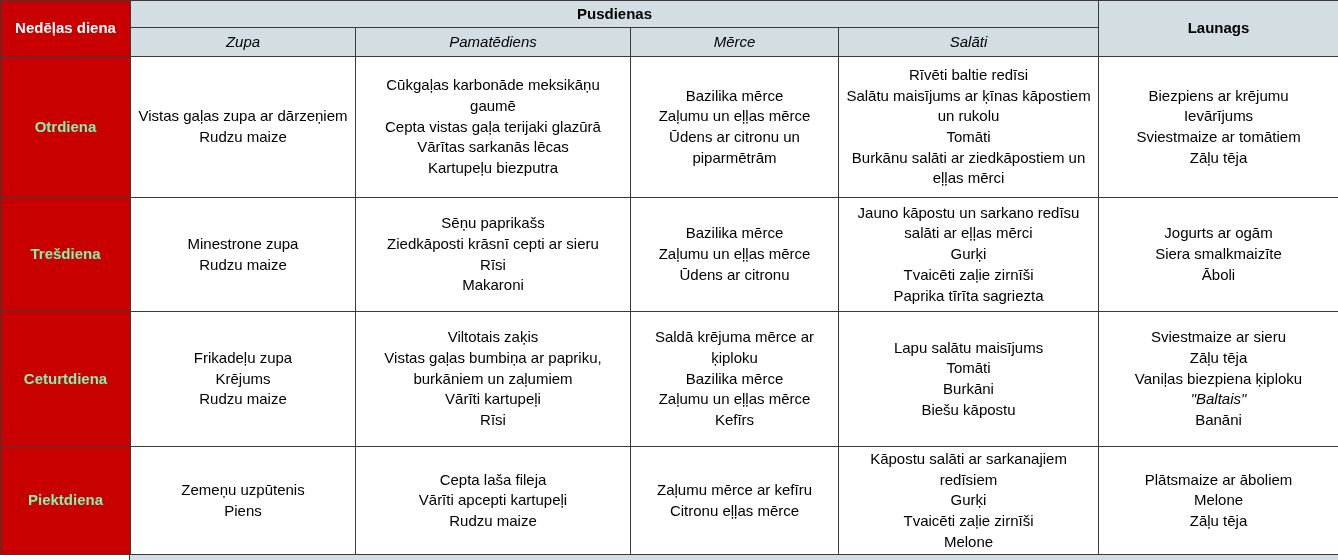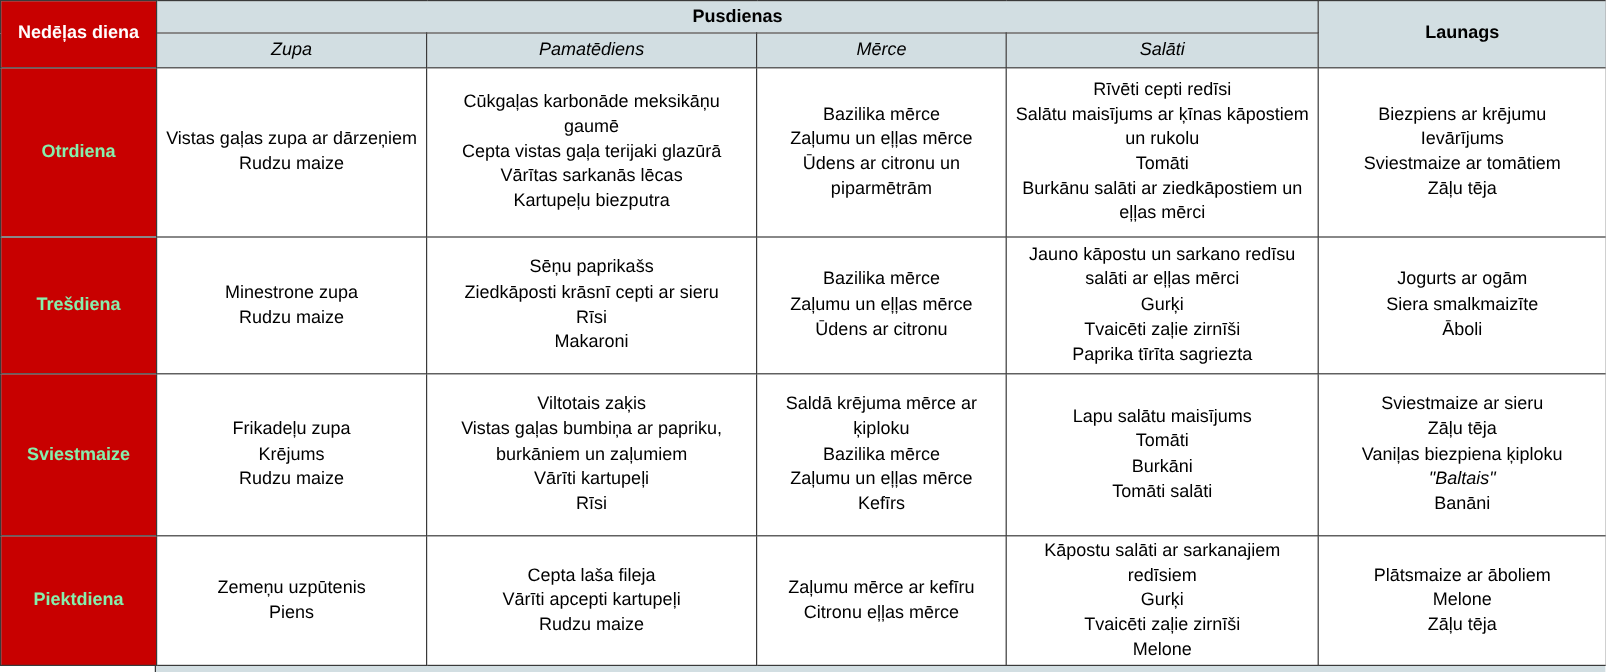--- a/index.html
+++ b/index.html
@@ -110,21 +110,21 @@
           <div class="line">Cepta vistas gaļa terijaki glazūrā</div>
           <div class="line">Vārītas sarkanās lēcas</div>
           <div class="line">Kartupeļu biezputra</div>
         </td>
       <td class="menu-cell">
           <div class="line">Bazilika mērce</div>
           <div class="line">Zaļumu un eļļas mērce</div>
           <div class="line">Ūdens ar citronu un piparmētrām</div>
         </td>
       <td class="menu-cell">
-          <div class="line">Rīvēti cepti redīsi</div>
+          <div class="line">Rīvēti baltie redīsi</div>
           <div class="line">Salātu maisījums ar ķīnas kāpostiem un rukolu</div>
           <div class="line">Tomāti</div>
           <div class="line">Burkānu salāti ar ziedkāpostiem un eļļas mērci</div>
         </td>
       <td class="menu-cell">
           <div class="line">Biezpiens ar krējumu</div>
           <div class="line">Ievārījums</div>
           <div class="line">Sviestmaize ar tomātiem</div>
           <div class="line">Zāļu tēja</div>
         </td>
@@ -152,21 +152,21 @@
           <div class="line">Tvaicēti zaļie zirnīši</div>
           <div class="line">Paprika tīrīta sagriezta</div>
         </td>
       <td class="menu-cell">
           <div class="line">Jogurts ar ogām</div>
           <div class="line">Siera smalkmaizīte</div>
           <div class="line">Āboli</div>
         </td>
     </tr>
     <tr class="r2">
-      <th class="day-cell">Sviestmaize</th>
+      <th class="day-cell">Ceturtdiena</th>
       <td class="menu-cell">
           <div class="line">Frikadeļu zupa</div>
           <div class="line">Krējums</div>
           <div class="line">Rudzu maize</div>
         </td>
       <td class="menu-cell">
           <div class="line">Viltotais zaķis</div>
           <div class="line">Vistas gaļas bumbiņa ar papriku, burkāniem un zaļumiem</div>
           <div class="line">Vārīti kartupeļi</div>
           <div class="line">Rīsi</div>
@@ -174,21 +174,21 @@
       <td class="menu-cell">
           <div class="line">Saldā krējuma mērce ar ķiploku</div>
           <div class="line">Bazilika mērce</div>
           <div class="line">Zaļumu un eļļas mērce</div>
           <div class="line">Kefīrs</div>
         </td>
       <td class="menu-cell">
           <div class="line">Lapu salātu maisījums</div>
           <div class="line">Tomāti</div>
           <div class="line">Burkāni</div>
-          <div class="line">Tomāti salāti</div>
+          <div class="line">Biešu kāpostu</div>
         </td>
       <td class="menu-cell">
           <div class="line">Sviestmaize ar sieru</div>
           <div class="line">Zāļu tēja</div>
           <div class="line">Vaniļas biezpiena ķiploku</div>
           <div class="line" style="font-style: italic;">"Baltais"</div>
           <div class="line">Banāni</div>
         </td>
     </tr>
     <tr class="r3">

